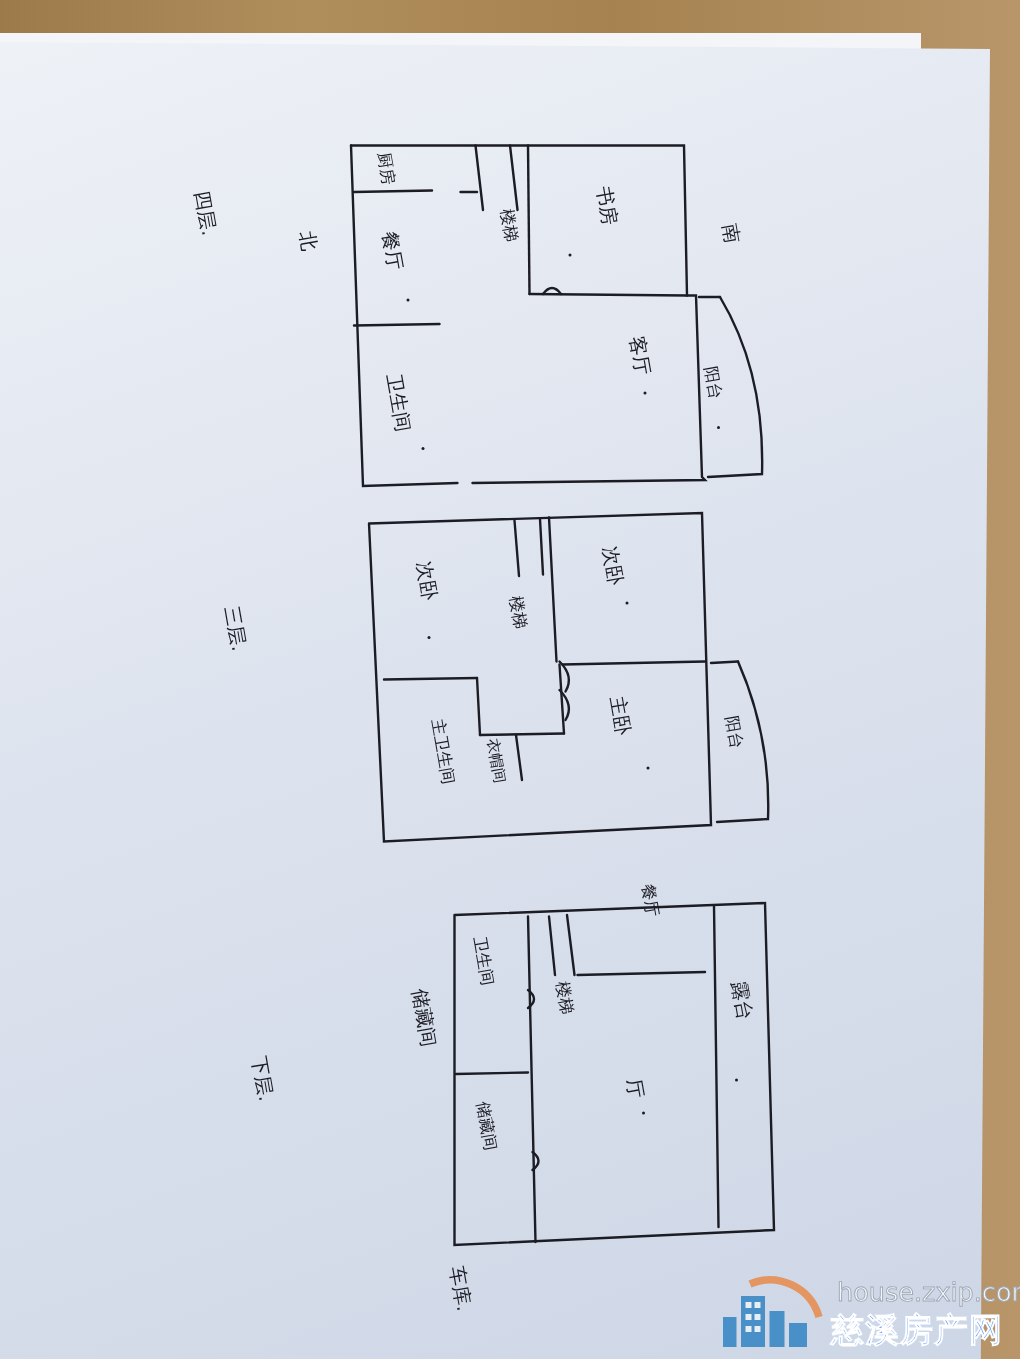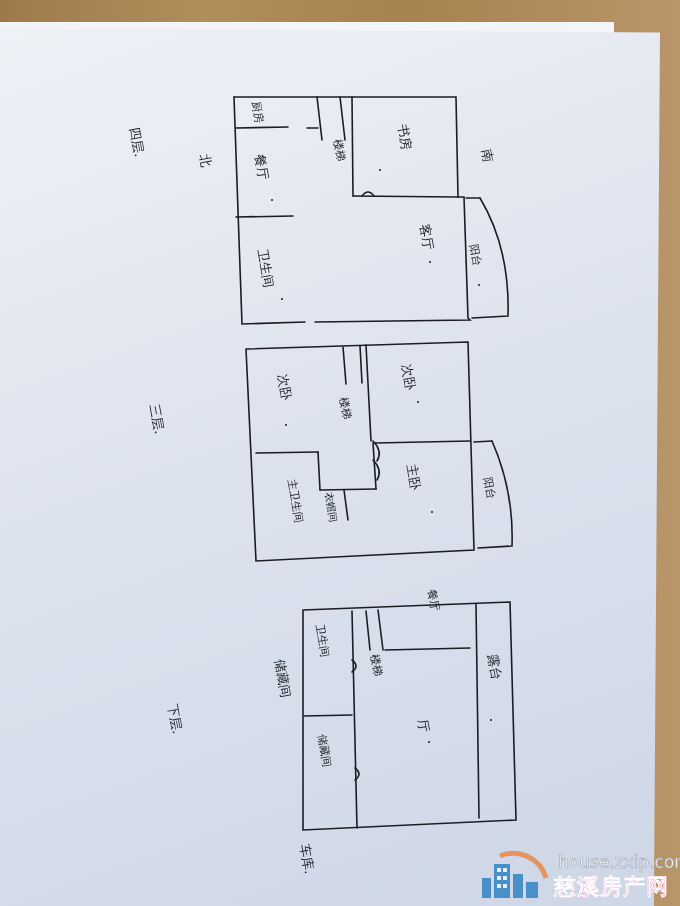--- a/index.html
+++ b/index.html
@@ -7,21 +7,21 @@
     background:linear-gradient(90deg,#9c7a4a 0%,#b08e5c 30%,#a5824f 60%,#b8966a 100%);
     font-family:"DejaVu Sans",sans-serif;}
   .paper{position:absolute;left:0;top:28px;width:660px;height:900px;
     background:linear-gradient(160deg,#eef1f6 0%,#dde3ee 45%,#cdd6e6 100%);
     transform:rotate(0.4deg);transform-origin:top left;}
   .paper2{position:absolute;left:0;top:22px;width:614px;height:900px;background:#f3f5f8;}
   svg{position:absolute;left:0;top:0;}
   .wm{position:absolute;left:478px;top:842px;width:200px;height:60px;}
   .wm-url{position:absolute;left:80px;top:10px;font-size:17px;color:#f4f4f4;
     -webkit-text-stroke:0.6px #9aa7b8;font-family:"DejaVu Sans",sans-serif;}
-  .wm-name{position:absolute;left:76px;top:30px;font-size:22px;color:#ec4899;font-weight:bold;
+  .wm-name{position:absolute;left:76px;top:30px;font-size:22px;color:#3b82f6;font-weight:bold;
     -webkit-text-stroke:0.5px #ffffff;font-family:"DejaVu Sans",sans-serif;letter-spacing:1px;}
 </style>
 </head>
 <body>
 
 <div class="paper2"></div>
 <div class="paper"></div>
 
 <svg width="680" height="906" viewBox="0 0 680 906" fill="none" stroke="#1c1c24" stroke-width="1.6" stroke-linecap="round">
 

